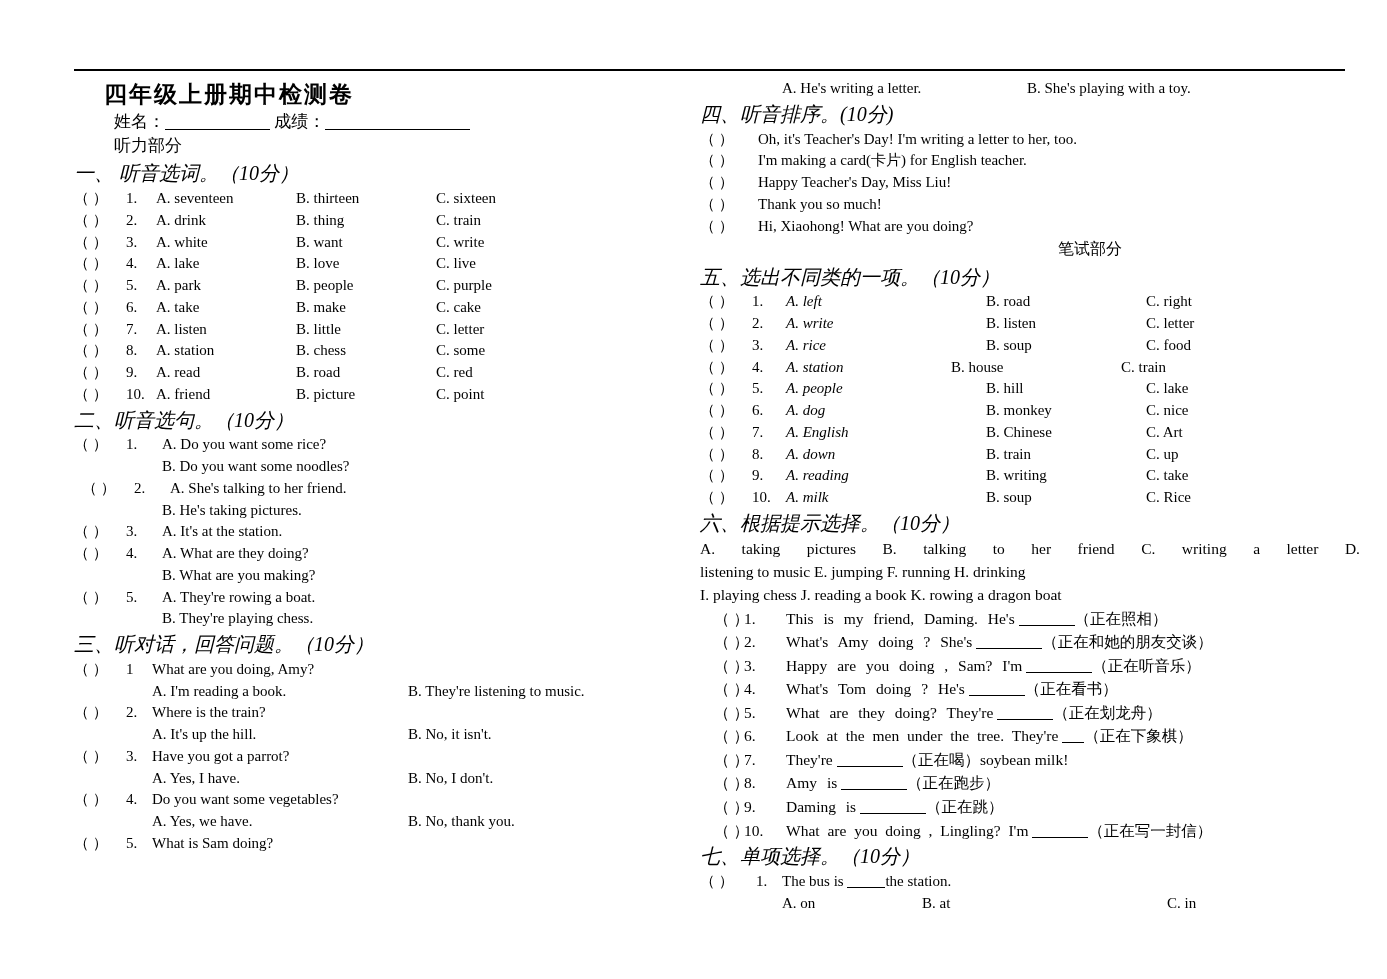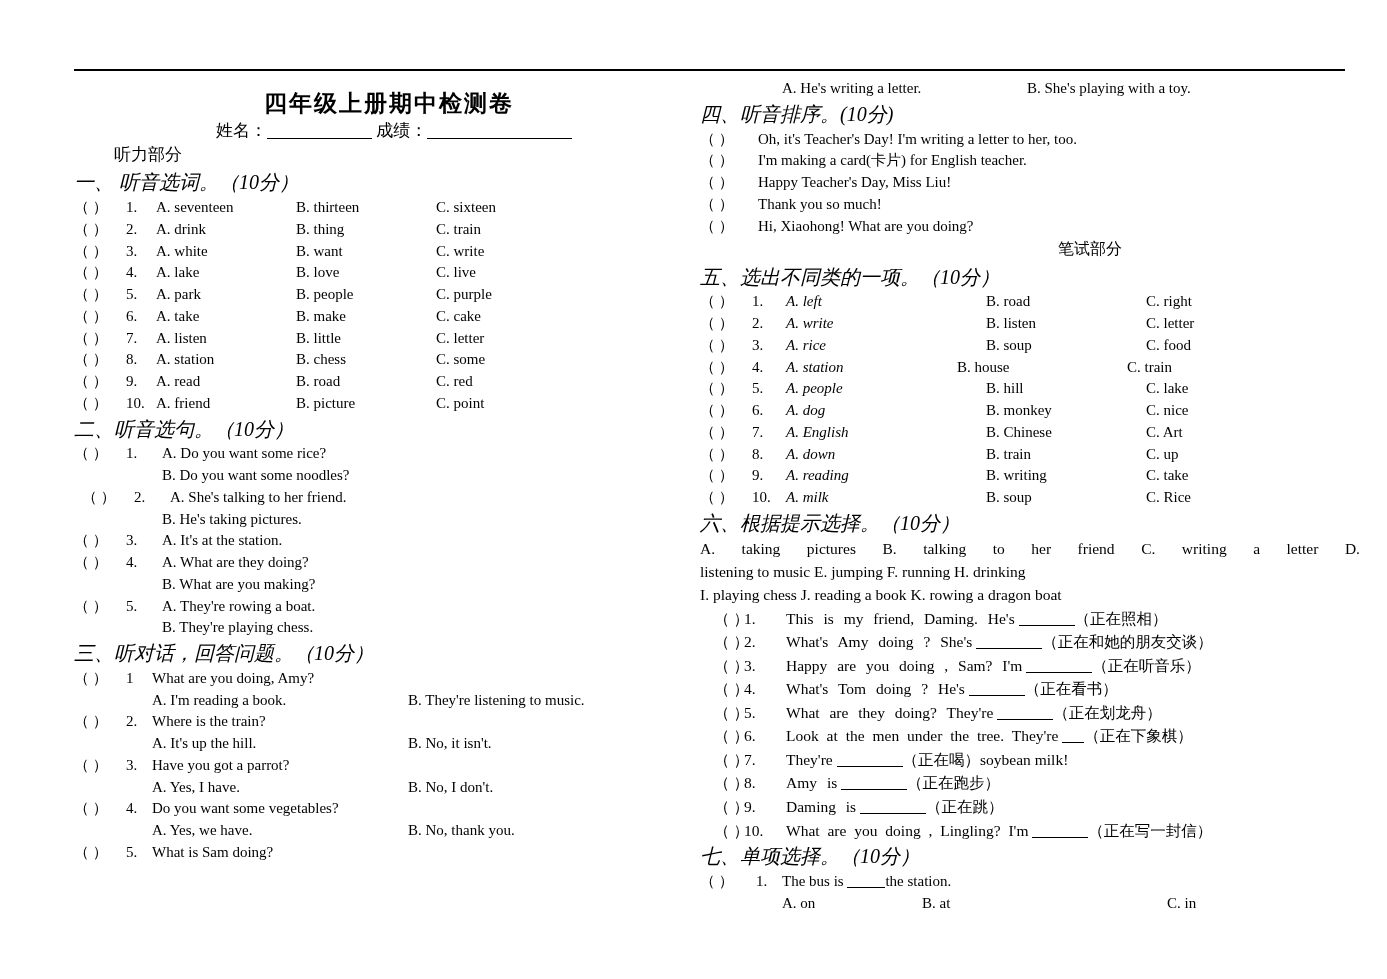--- a/index.html
+++ b/index.html
@@ -32,28 +32,28 @@
   .col {
     position: absolute;
     top: 78px;
   }
   .col-left { left: 74px; width: 600px; }
   .col-right { left: 700px; width: 660px; }
 
   .title {
     font-size: 23px;
     font-weight: bold;
-    text-align: center;
+    text-align: left;
     letter-spacing: 2px;
-    margin: 12px 0 2px 0;
+    margin: 3px 0 2px 0;
     padding-left: 30px;
     line-height: 1.2;
   }
   .nameline {
-    text-align: center;
+    text-align: left;
     font-size: 17px;
     padding-left: 40px;
     margin: 0;
     line-height: 1.35;
     white-space: nowrap;
   }
   .ul-short { display: inline-block; width: 105px; border-bottom: 1px solid #000; height: 15px; vertical-align: -3px; }
   .ul-long  { display: inline-block; width: 145px; border-bottom: 1px solid #000; height: 15px; vertical-align: -3px; }
   .centered-sub {
     font-size: 17px;
@@ -104,21 +104,21 @@
   .s3 .sub .a { width: 256px; flex: 0 0 auto; }
 
   
   .s4 .paren { width: 58px; }
 
   
   .s5 .num  { width: 34px; }
   .s5 .optA { width: 200px; font-style: italic; }
   .s5 .optB { width: 160px; }
   .s5.narrow .optA { width: 165px; }
-  .s5.narrow .optB { width: 170px; margin-left: 6px; }
+  .s5.narrow .optB { width: 170px; }
 
   
   .bank {
     font-size: 15.5px;
     line-height: 1.48;
     margin: 0;
     text-align: justify;
     text-justify: inter-word;
   }
   .bank-line { display: block; }

